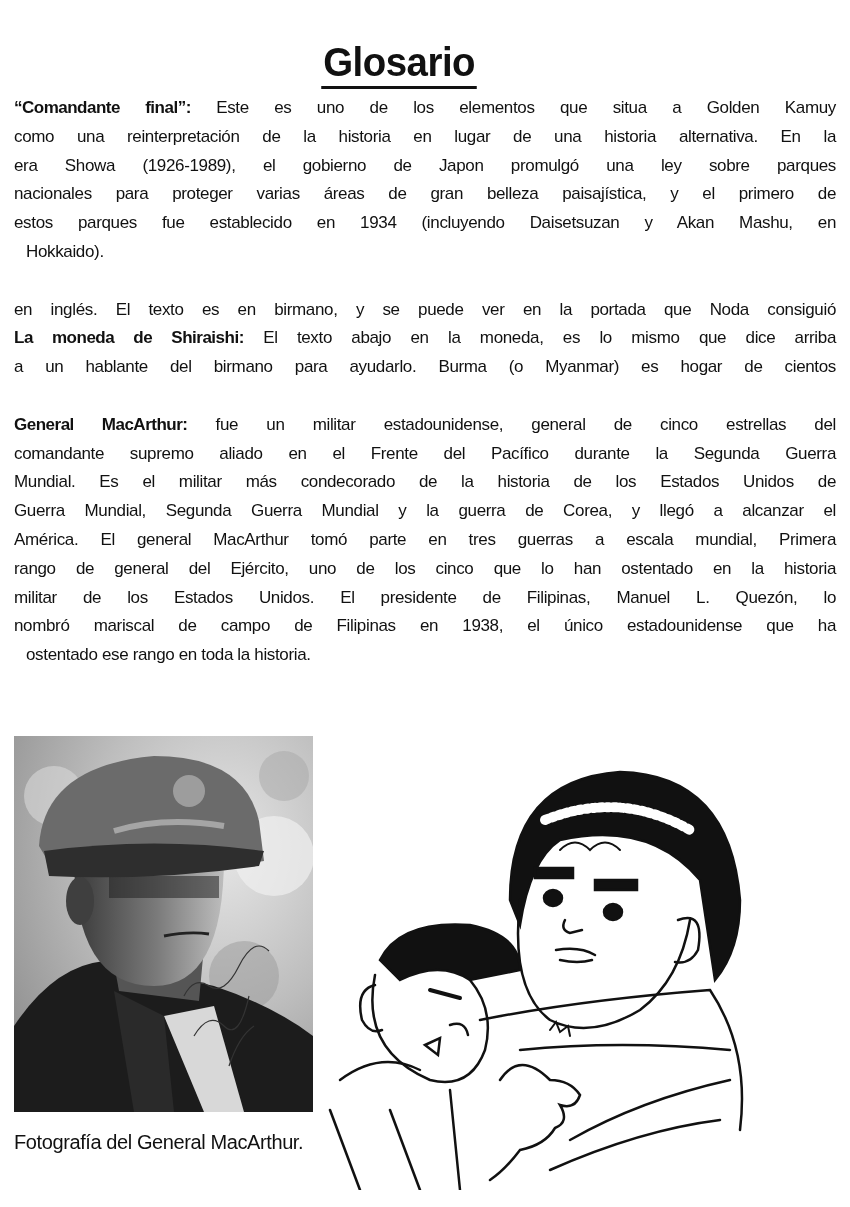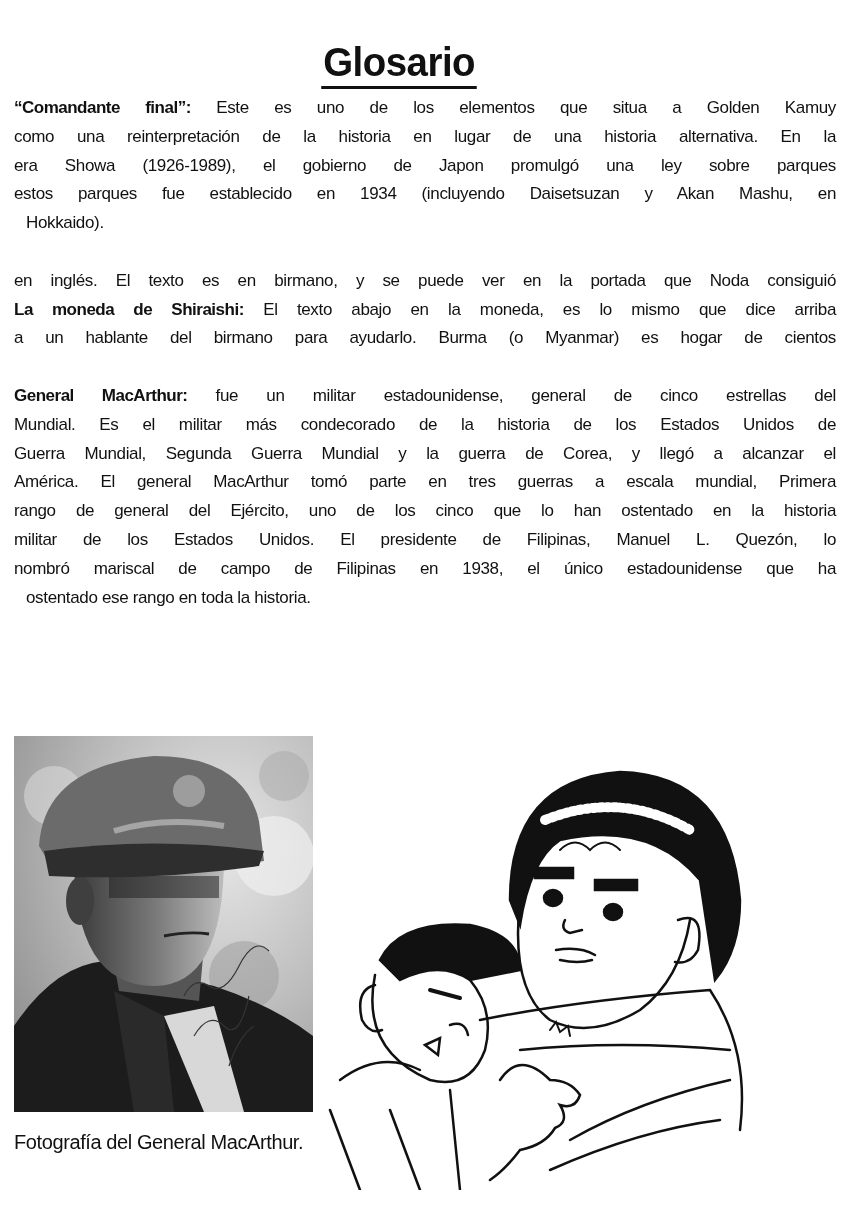--- a/index.html
+++ b/index.html
@@ -44,30 +44,32 @@
 
 <h1 class="title">
   <span>Glosario</span>
 </h1>
 
 <div class="body-text">
 
   <div class="line"><span class="term">“Comandante final”:</span><span> Este es uno de los elementos que situa a Golden Kamuy</span></div>
   <div class="line">como una reinterpretación de la historia en lugar de una historia alternativa. En la</div>
   <div class="line">era Showa (1926-1989), el gobierno de Japon promulgó una ley sobre parques</div>
+  <div class="line">nacionales para proteger varias áreas de gran belleza paisajística, y el primero de</div>
   <div class="line">estos parques fue establecido en 1934 (incluyendo Daisetsuzan y Akan Mashu, en</div>
   <div class="line last">Hokkaido).</div>
   <div class="blank"></div>
 
   <div class="line">en inglés. El texto es en birmano, y se puede ver en la portada que Noda consiguió</div>
   <div class="line"><span class="term">La moneda de Shiraishi:</span><span> El texto abajo en la moneda, es lo mismo que dice arriba</span></div>
   <div class="line">a un hablante del birmano para ayudarlo. Burma (o Myanmar) es hogar de cientos</div>
   <div class="blank"></div>
 
   <div class="line"><span class="term">General MacArthur:</span><span> fue un militar estadounidense, general de cinco estrellas del</span></div>
+  <div class="line">comandante supremo aliado en el Frente del Pacífico durante la Segunda Guerra</div>
   <div class="line">Mundial. Es el militar más condecorado de la historia de los Estados Unidos de</div>
   <div class="line">Guerra Mundial, Segunda Guerra Mundial y la guerra de Corea, y llegó a alcanzar el</div>
   <div class="line">América. El general MacArthur tomó parte en tres guerras a escala mundial, Primera</div>
   <div class="line">rango de general del Ejército, uno de los cinco que lo han ostentado en la historia</div>
   <div class="line">militar de los Estados Unidos. El presidente de Filipinas, Manuel L. Quezón, lo</div>
   <div class="line">nombró mariscal de campo de Filipinas en 1938, el único estadounidense que ha</div>
   <div class="line last">ostentado ese rango en toda la historia.</div>
 </div>
 
 <div class="photo">

